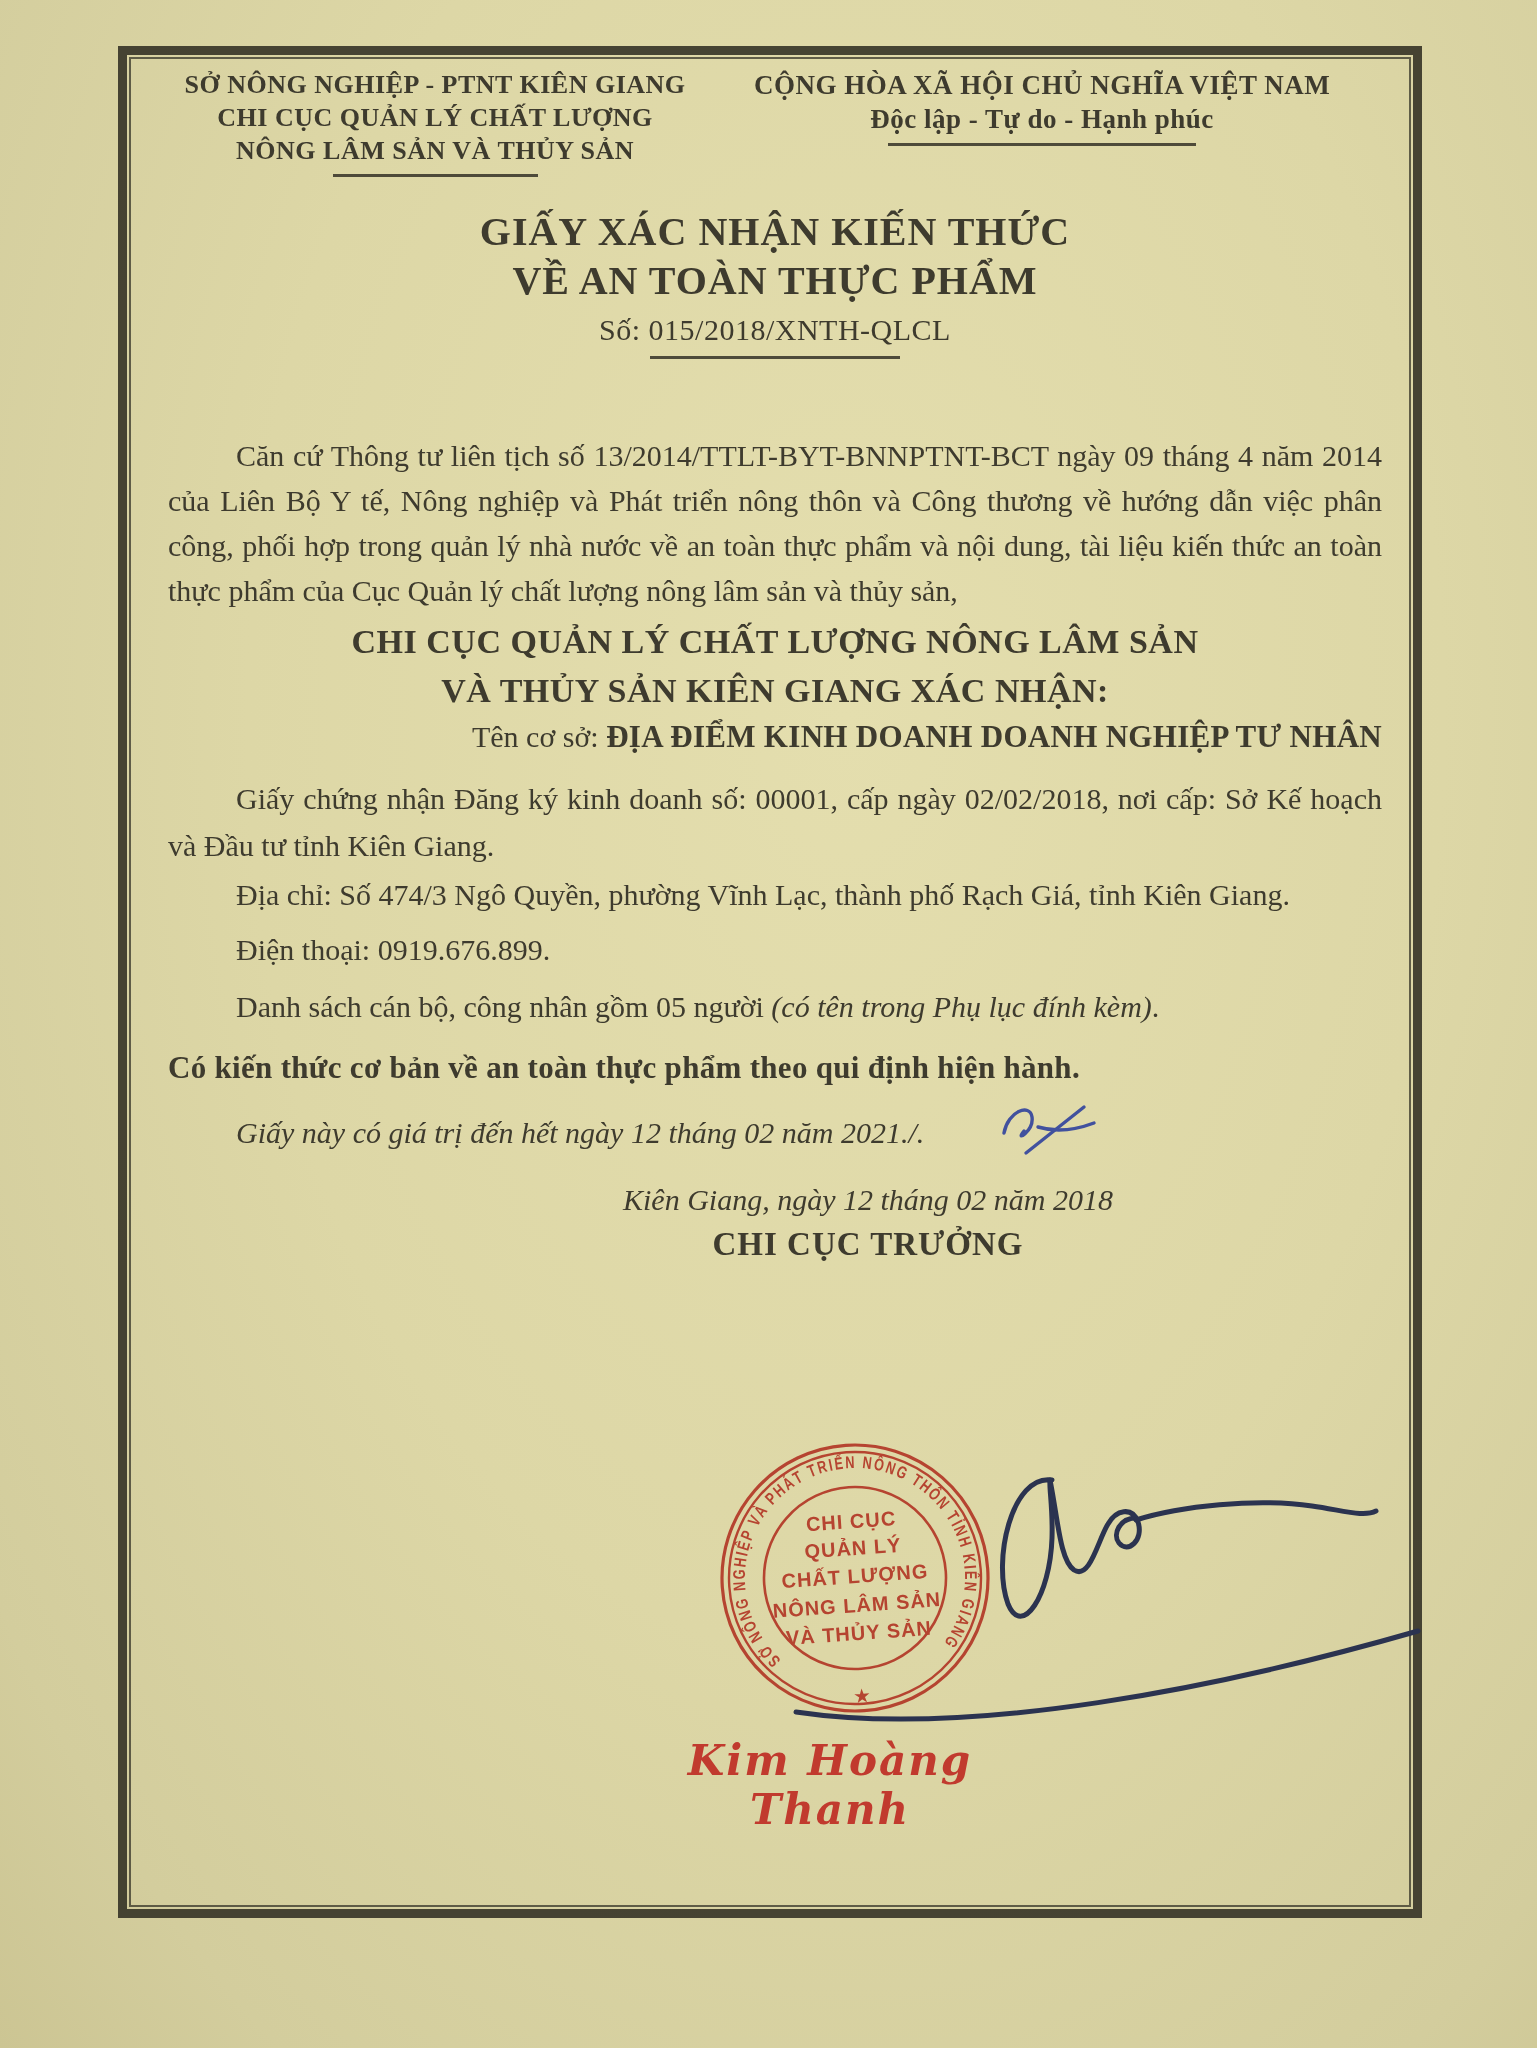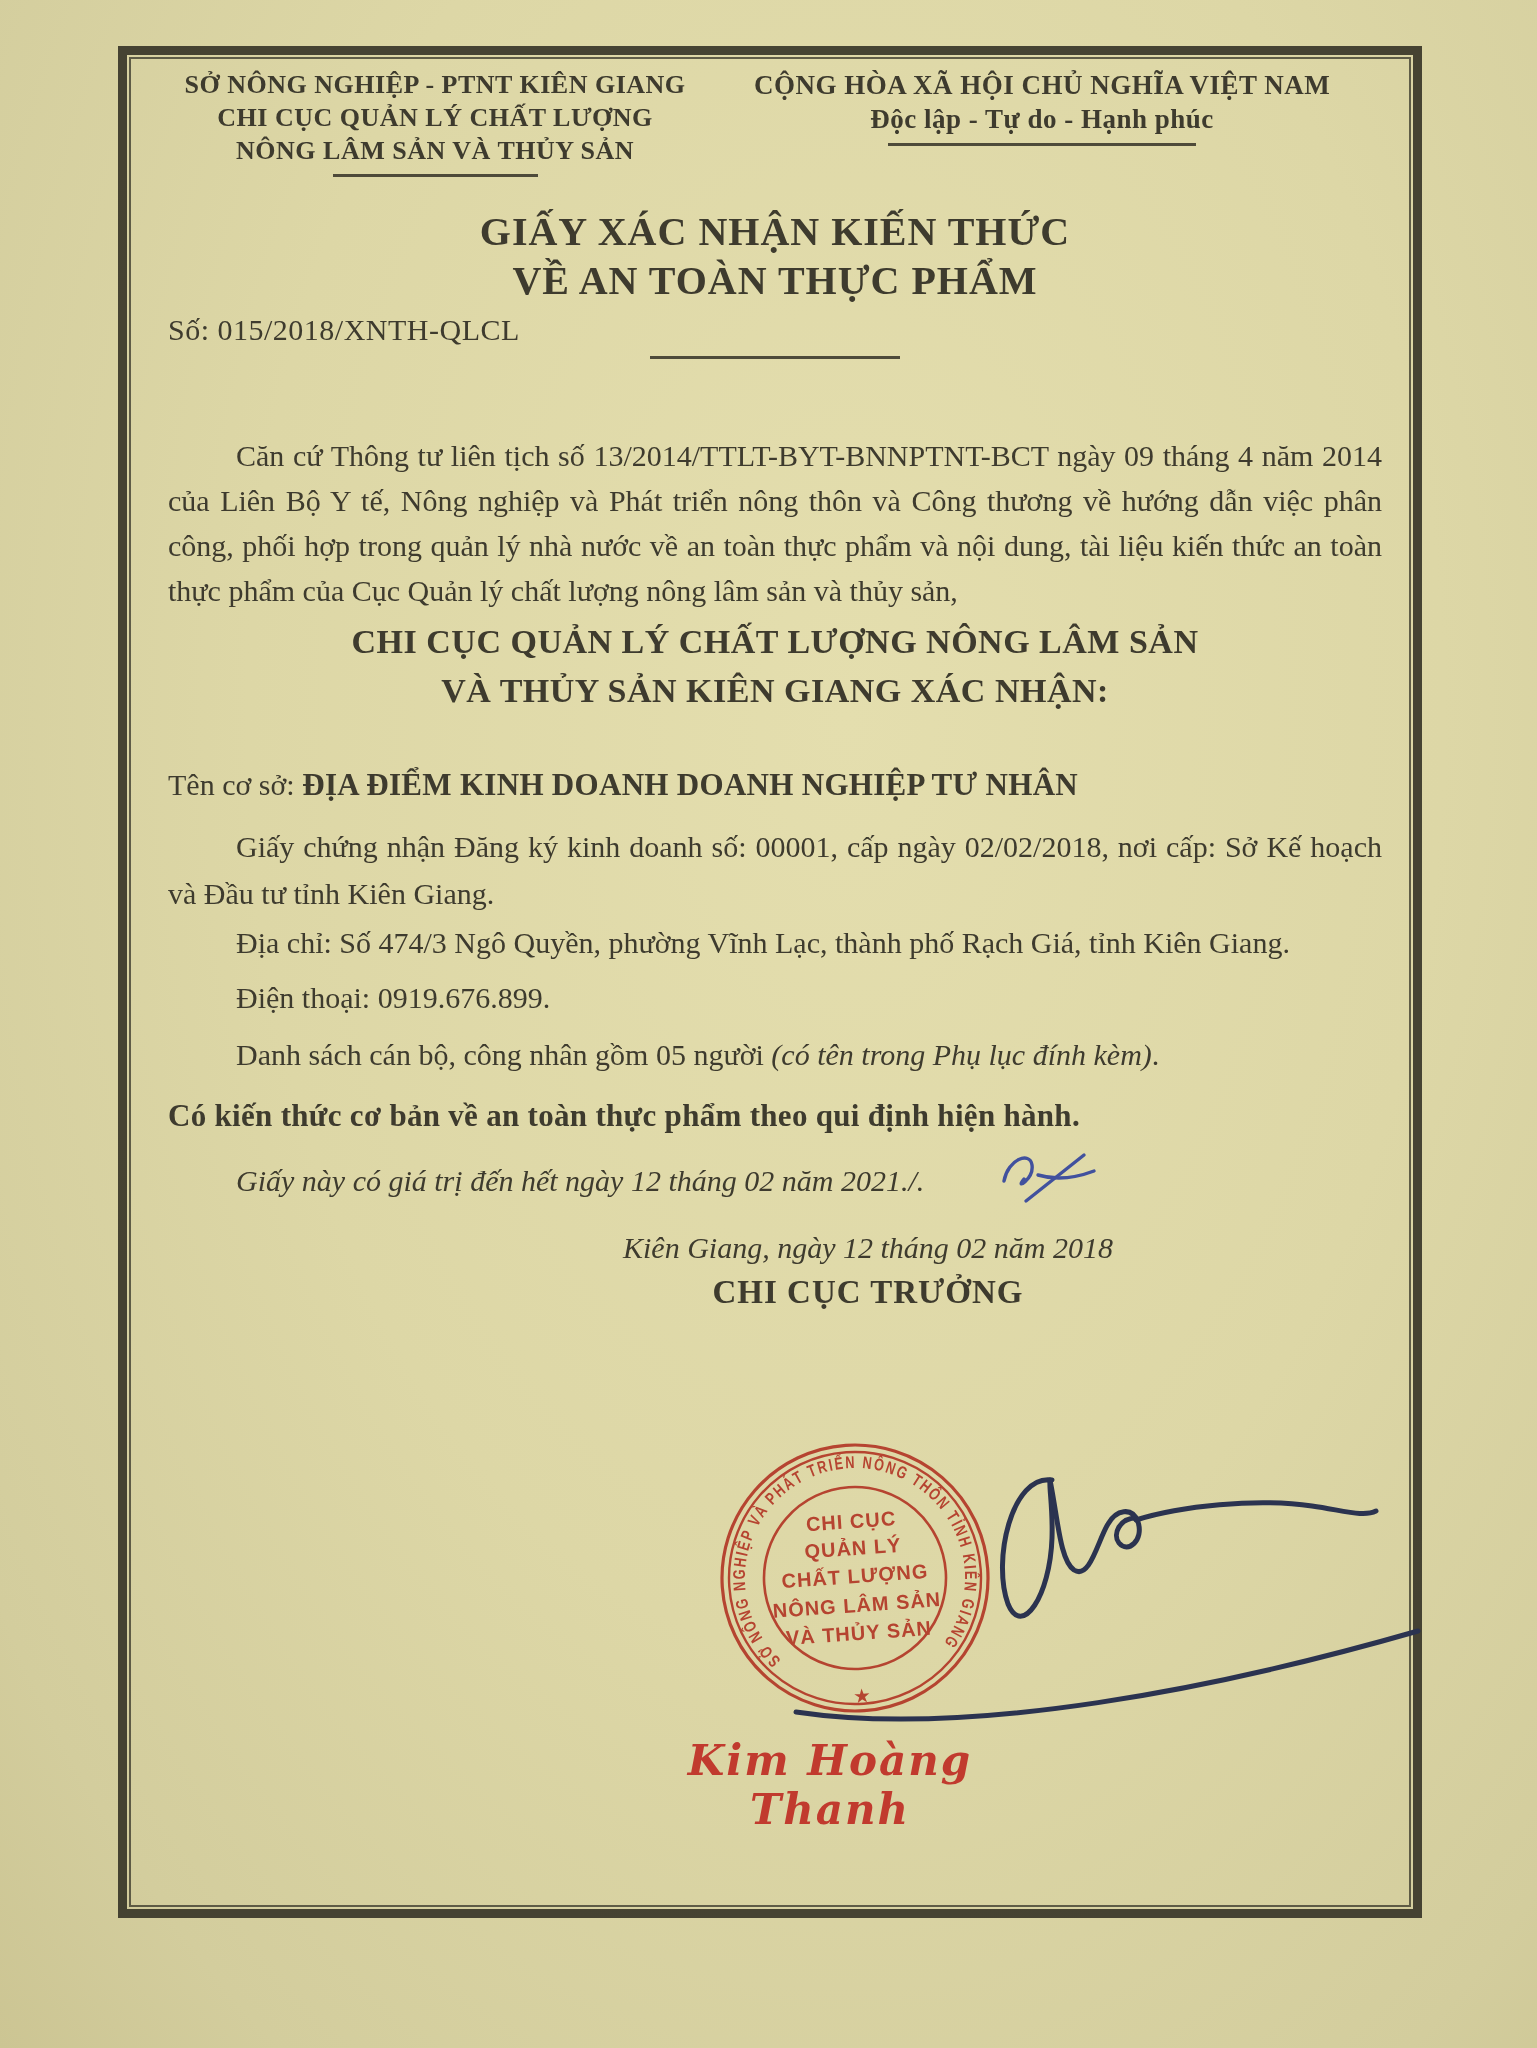--- a/index.html
+++ b/index.html
@@ -35,29 +35,29 @@
   .hdr-left .l1 { font-weight:600; }
   .hdr-right {
     width:56%; text-align:center;
     font-size:27px; line-height:34px; font-weight:bold; letter-spacing:.5px;
   }
   .rule { height:3px; background:rgba(62,59,46,.9); margin:7px auto 0 auto; }
   .title {
     text-align:center; margin-top:30px;
     font-weight:bold; font-size:40px; line-height:49px; letter-spacing:1px;
   }
-  .doc-no { text-align:left; font-size:30px; font-weight:normal; margin-top:8px; letter-spacing:.5px; }
+  .doc-no { text-align:center; font-size:30px; font-weight:normal; margin-top:8px; letter-spacing:.5px; }
   .para {
     margin-top:74px; text-align:justify; line-height:45px; text-indent:68px;
   }
   .heading2 {
     margin-top:4px; text-align:center; font-weight:bold;
     font-size:34px; line-height:49px; letter-spacing:.5px;
   }
-  .biz-name { margin-top:48px; text-align:left; font-size:30px; line-height:44px; }
+  .biz-name { text-align:right; font-size:30px; line-height:44px; }
   .biz-name b { font-size:31px; letter-spacing:.3px; }
   .p-ind { text-align:justify; line-height:47px; text-indent:68px; }
   .reg  { margin-top:16px; }
   .addr { margin-top:2px; }
   .phone { margin-top:8px; text-align:left; }
   .staff { margin-top:10px; text-align:left; }
   .statement {
     margin-top:14px; font-weight:bold; font-size:31px; line-height:48px; letter-spacing:.3px;
   }
   .validity {

